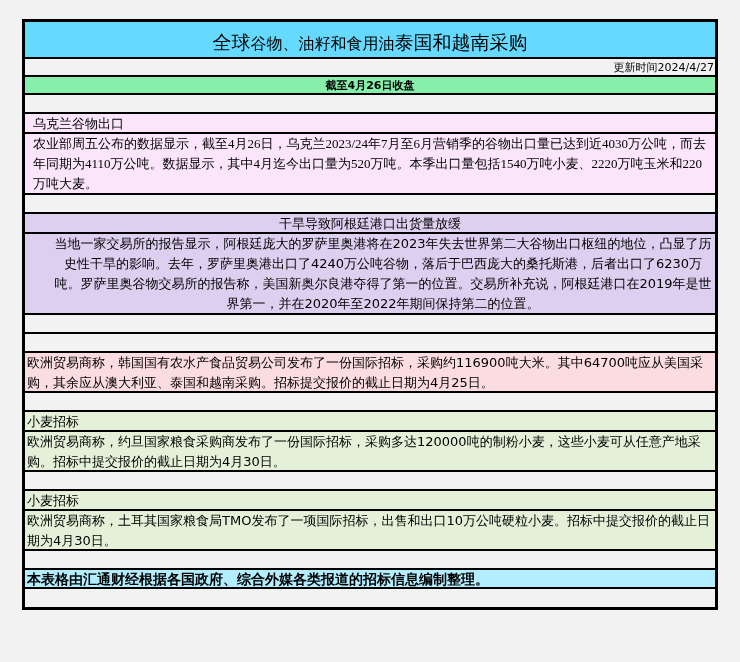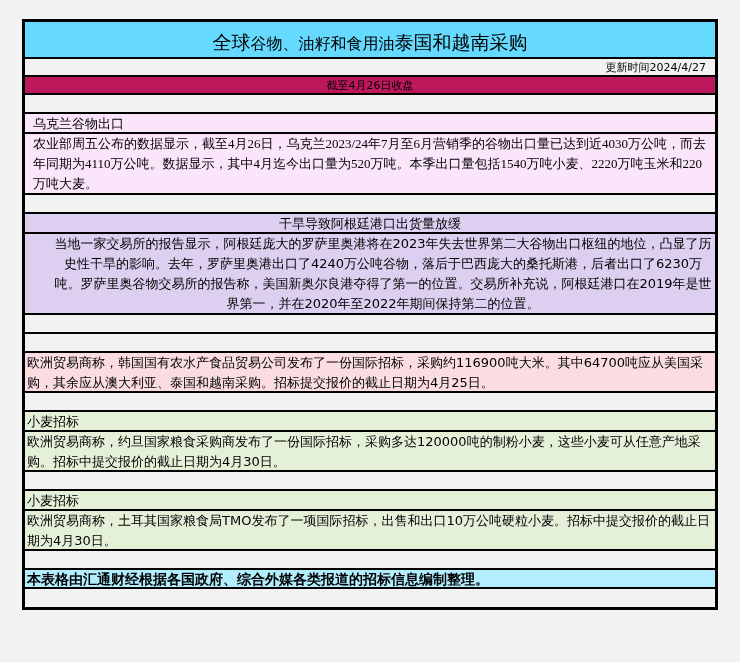--- a/index.html
+++ b/index.html
@@ -36,28 +36,29 @@
       white-space: nowrap;
     }
     .title-row .t-small { font-size: 19px; }
     .title-row .t-large { font-size: 16px; }
     .update-row {
       height: 18px;
       background: #f2f2f2;
       text-align: right;
       font-size: 11px;
       line-height: 17px;
-      padding-right: 9px;
+      padding-right: 1px;
     }
     .cutoff-row {
       height: 18px;
-      background: #be185d;
+      background: #86efac;
       text-align: center;
       font-size: 11px;
       line-height: 17px;
+      font-weight: bold;
     }
     .blank-row {
       height: 19px;
       background: #f2f2f2;
     }
     .head-row {
       height: 20px;
       font-size: 13px;
       line-height: 19px;
     }

